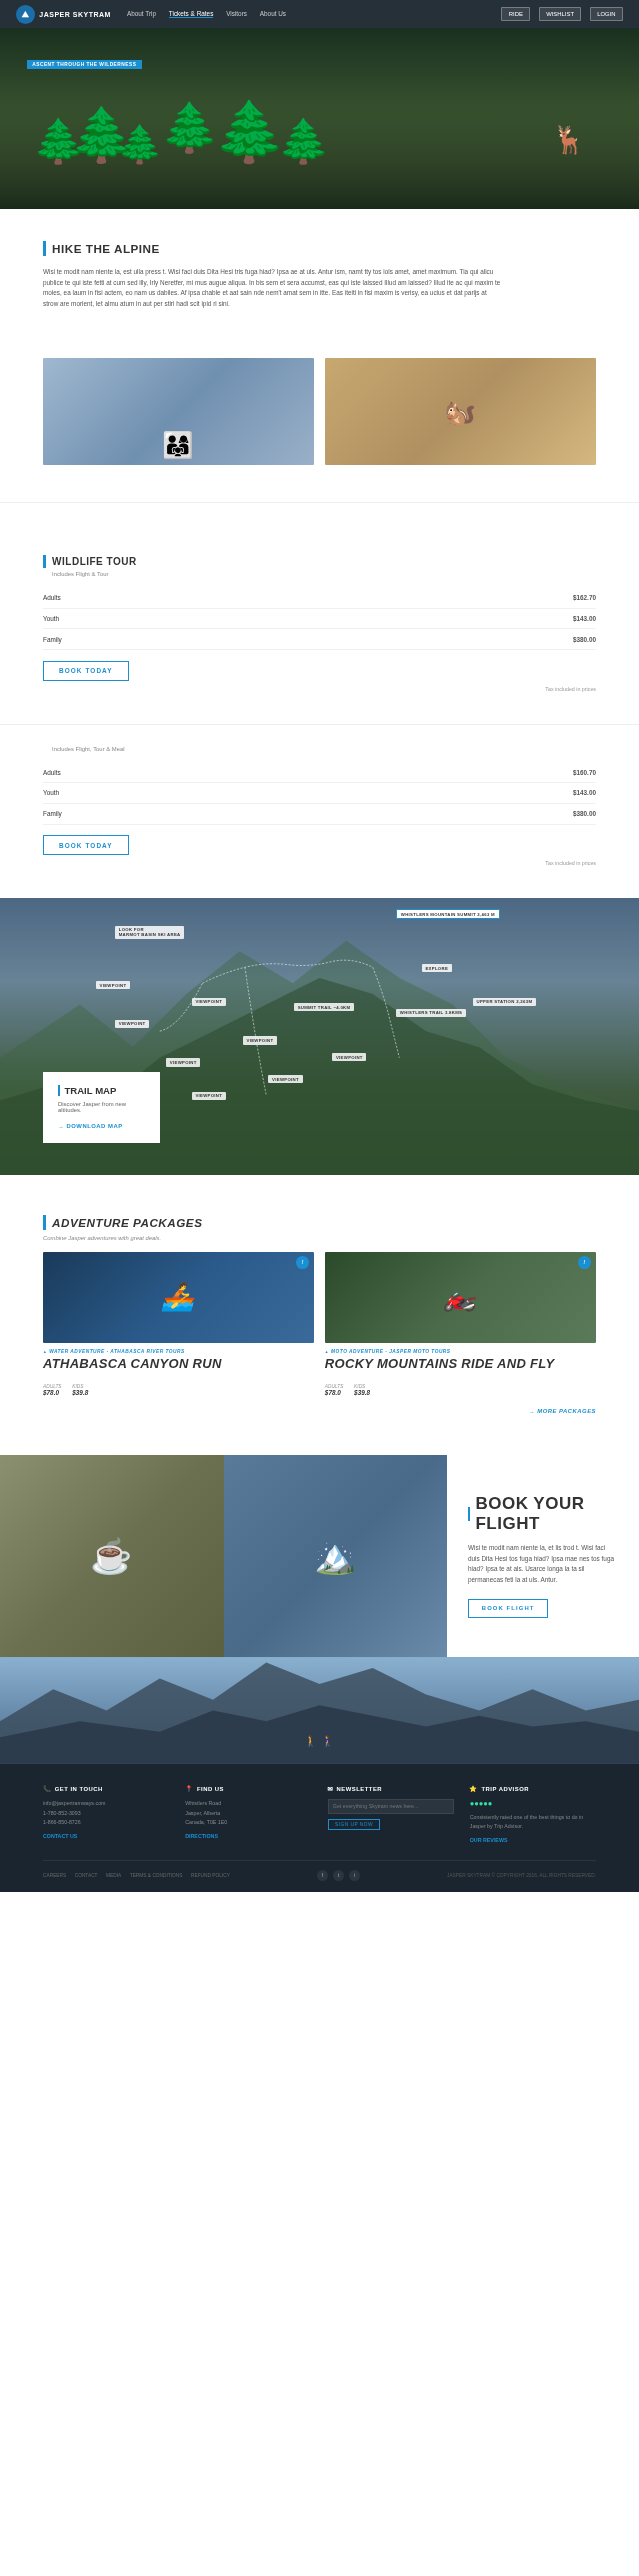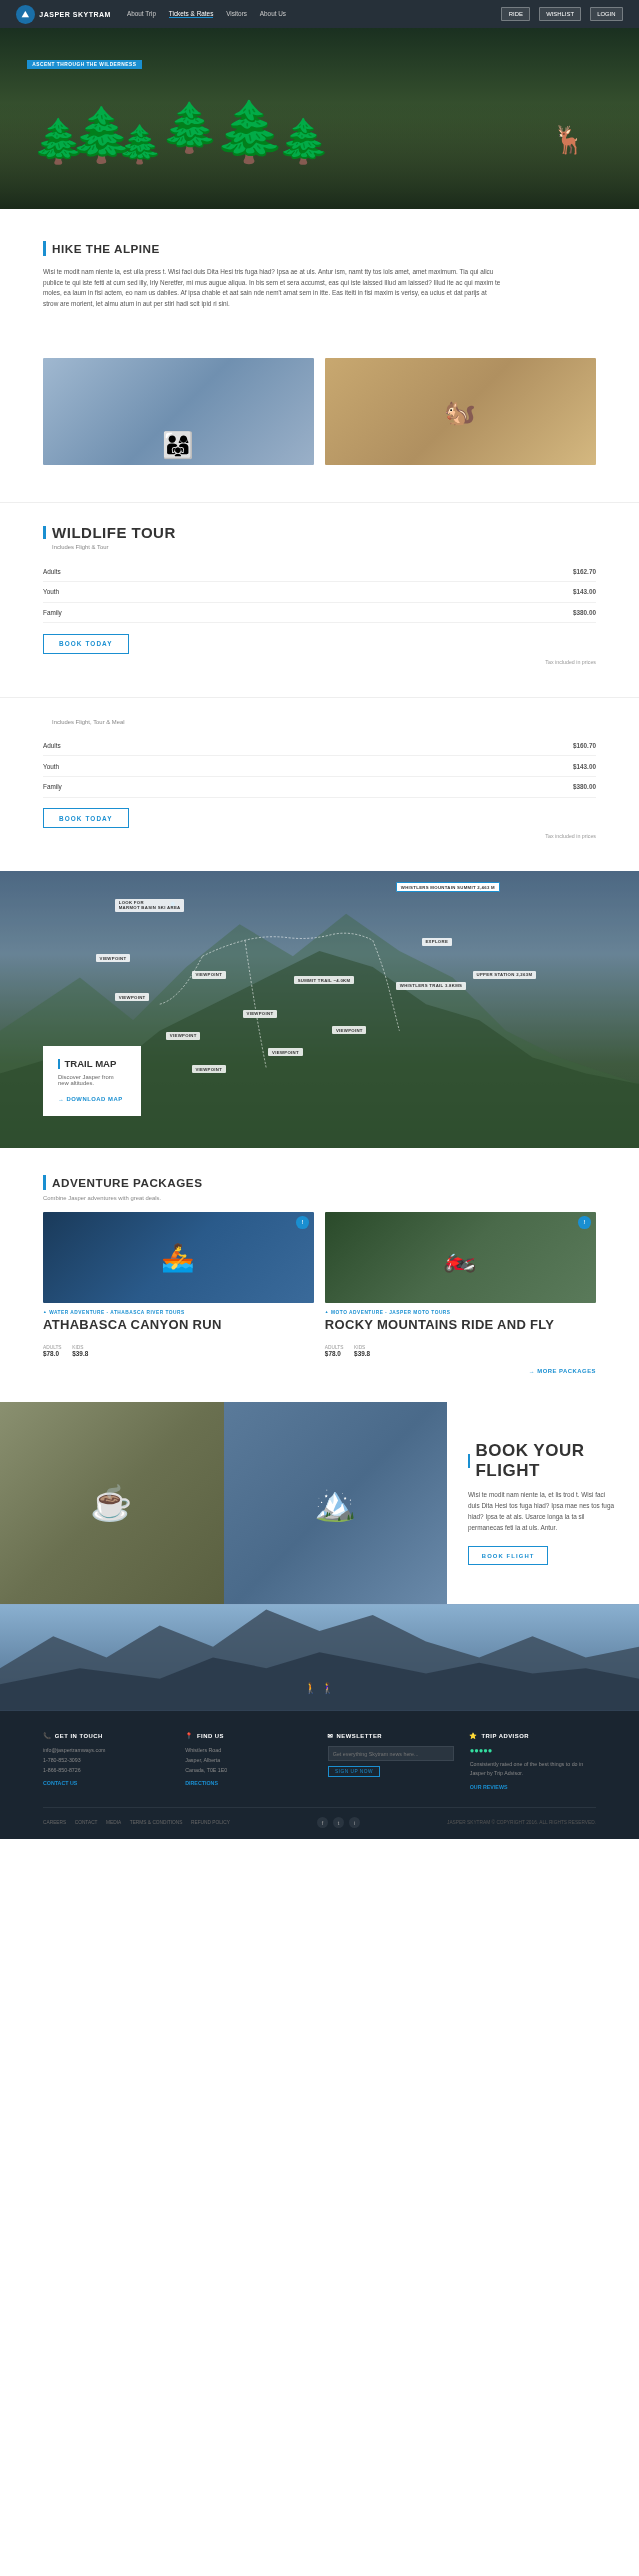--- a/index.html
+++ b/index.html
@@ -78,22 +78,22 @@
     }
     .photo-squirrel {
       background: linear-gradient(135deg, #c8a870 0%, #b09060 50%, #d4b880 100%);
       display: flex; align-items: center; justify-content: center;
       font-size: 21px;
     }
 
     
     .pricing-section { padding: 21px 43px; border-top: 0.5px solid #eee; }
     .pricing-title {
-      font-size: 15px; font-weight: 800; text-transform: uppercase; letter-spacing: 0.5px;
-      display: flex; align-items: center; gap: 6.4px; margin-bottom: 3.2px;
+      font-size: 10px; font-weight: 800; text-transform: uppercase; letter-spacing: 0.5px;
+      display: flex; align-items: center; gap: 6.4px; margin-bottom: 3.2px; margin-top: 31px;
     }
     .pricing-title::before { content:''; display: inline-block; width: 2.7px; height: 12.8px; background: #1a8fd1; }
     .pricing-subtitle { font-size: 5.9px; color: #888; margin-bottom: 10.7px; margin-left: 9px; }
     .pricing-table { width: 100%; border-collapse: collapse; margin-bottom: 10.7px; }
     .pricing-table td { padding: 6.4px 0; font-size: 6.4px; border-bottom: 0.5px solid #f0f0f0; }
     .pricing-table td:last-child { text-align: right; color: #555; font-weight: bold; }
     .pricing-tax { font-size: 5.3px; color: #999; text-align: right; display: block; margin-bottom: 10.7px; }
     .book-btn {
       background: transparent; border: 1.1px solid #1a8fd1; color: #1a8fd1;
       padding: 5.3px 15px; font-size: 6.4px; font-weight: 700; text-transform: uppercase; letter-spacing: 1.1px;
@@ -104,42 +104,42 @@
     .trail-section {
       position: relative; height: 277px; overflow: hidden;
       background: linear-gradient(180deg, #5a7a9a 0%, #7a9ab0 30%, #4a6a4a 70%, #3a5a3a 100%);
     }
     .trail-overlay {
       position: absolute; top: 0; left: 0; right: 0; bottom: 0;
       background: rgba(0,0,0,0.15);
     }
     .trail-card {
       position: absolute; bottom: 32px; left: 43px;
-      background: #fff; padding: 12.8px 15px; width: 98px;
+      background: #fff; padding: 12.8px 15px; width: 117px;
     }
     .trail-card-title { font-size: 9.6px; font-weight: 800; text-transform: uppercase; margin-bottom: 4.3px; display: flex; align-items: center; gap: 4.3px; }
     .trail-card-title::before { content:''; display: inline-block; width: 2.1px; height: 10.7px; background: #1a8fd1; }
     .trail-card-text { font-size: 5.9px; color: #666; margin-bottom: 7.5px; }
     .trail-download { font-size: 5.9px; color: #1a8fd1; font-weight: bold; text-transform: uppercase; letter-spacing: 0.5px; cursor: pointer; }
     .trail-download::before { content: '→ '; }
 
     
     .trail-point {
       position: absolute; background: rgba(255,255,255,0.85); padding: 1.6px 3.7px;
       font-size: 4.8px; font-weight: bold; text-transform: uppercase; letter-spacing: 0.3px;
       border-radius: 1.1px; white-space: nowrap;
     }
     .trail-point.summit { background: #fff; border: 0.5px solid #1a8fd1; }
     .trail-dot { position: absolute; width: 4.3px; height: 4.3px; border-radius: 50%; background: #1a8fd1; transform: translate(-50%,-50%); }
 
     
     .trail-svg { position: absolute; top: 0; left: 0; width: 100%; height: 100%; }
 
     
-    .adv-section { padding: 27px 43px; }
+    .adv-section { padding: 40px 43px; font-style: italic; }
     .adv-cards { display: flex; gap: 10.7px; margin-top: 10.7px; }
     .adv-card { flex: 1; }
     .adv-card-img {
       width: 100%; height: 91px; border-radius: 1.1px; margin-bottom: 6.4px;
       display: flex; align-items: center; justify-content: center; font-size: 19px;
       overflow: hidden; position: relative;
     }
     .adv-card-img-1 { background: linear-gradient(135deg, #1a3a5a 0%, #2a5a8a 50%, #3a6a9a 100%); }
     .adv-card-img-2 { background: linear-gradient(135deg, #2a4a2a 0%, #4a6a4a 50%, #5a7a5a 100%); }
     .adv-badge { font-size: 4.8px; color: #1a8fd1; font-weight: bold; text-transform: uppercase; letter-spacing: 0.5px; margin-bottom: 2.1px; display: flex; align-items: center; gap: 2.1px; }

